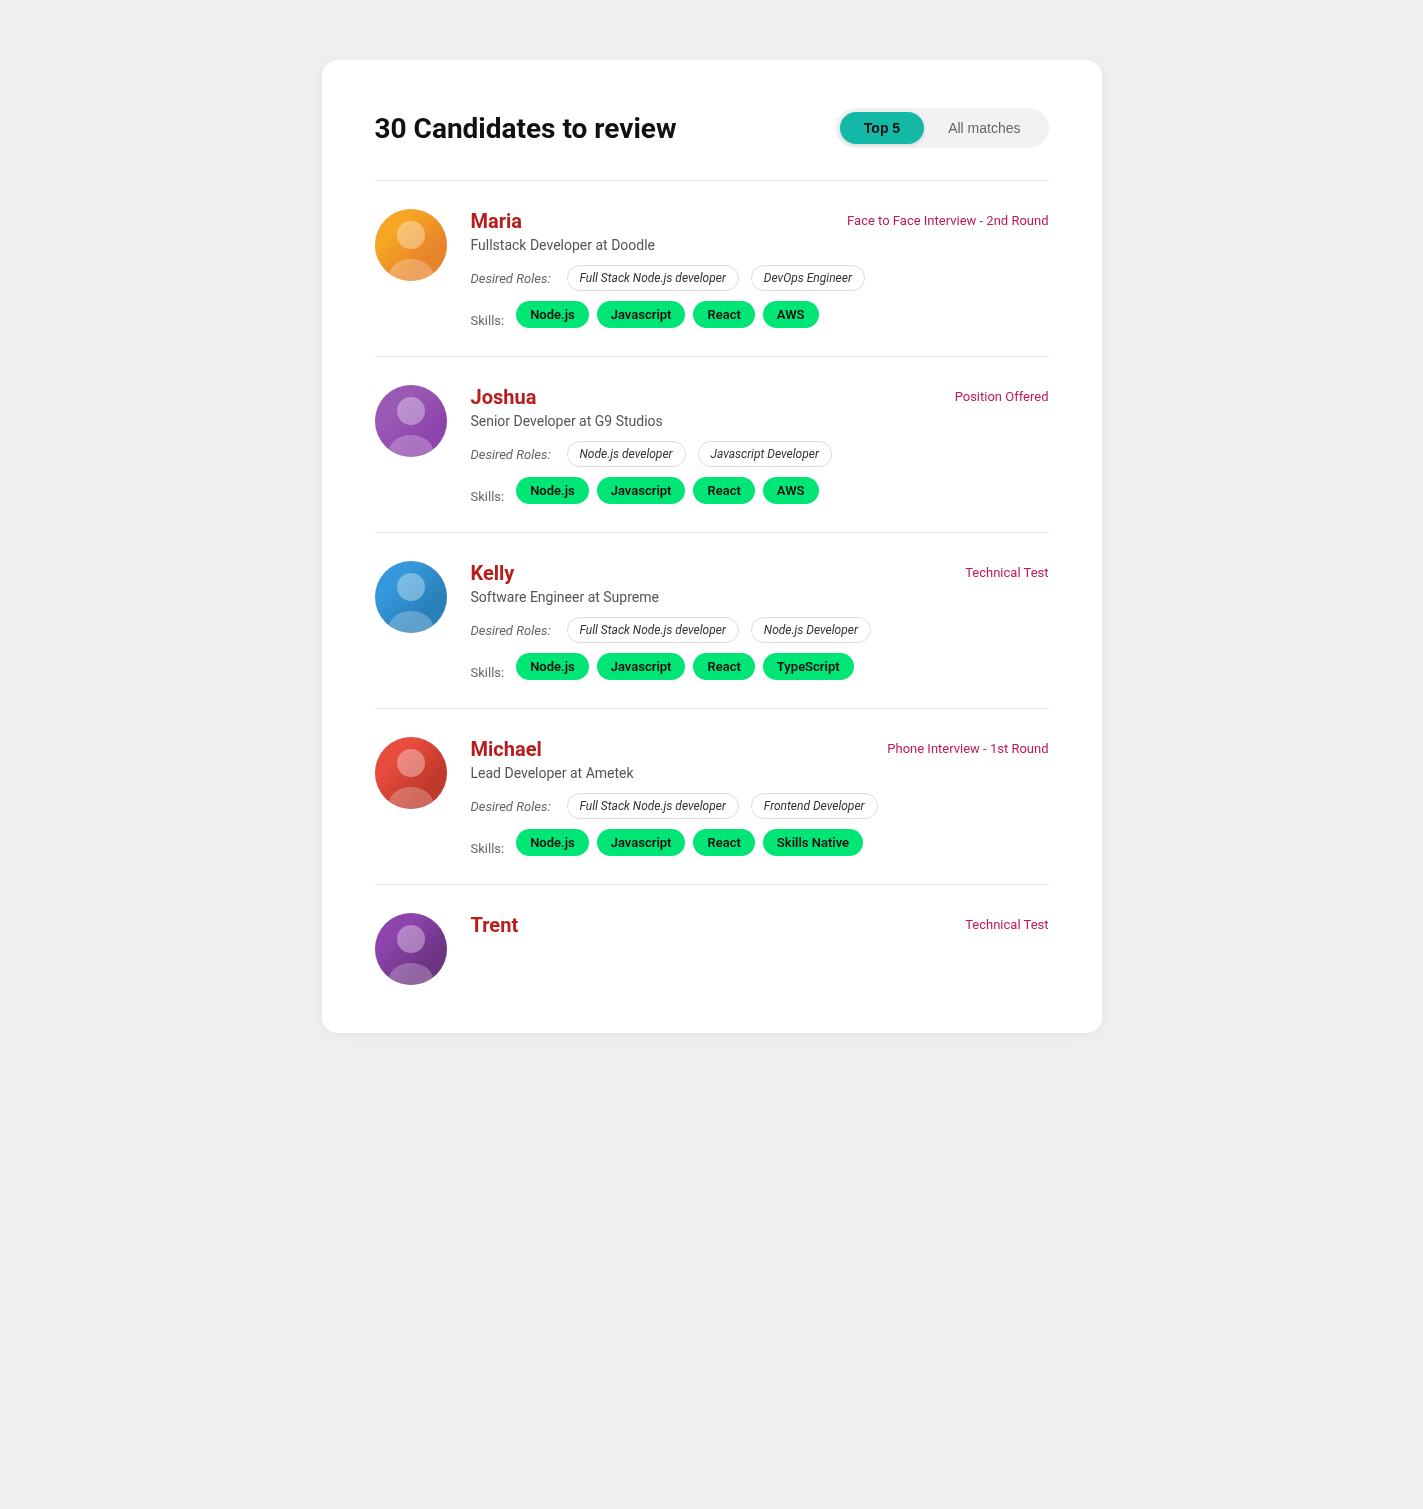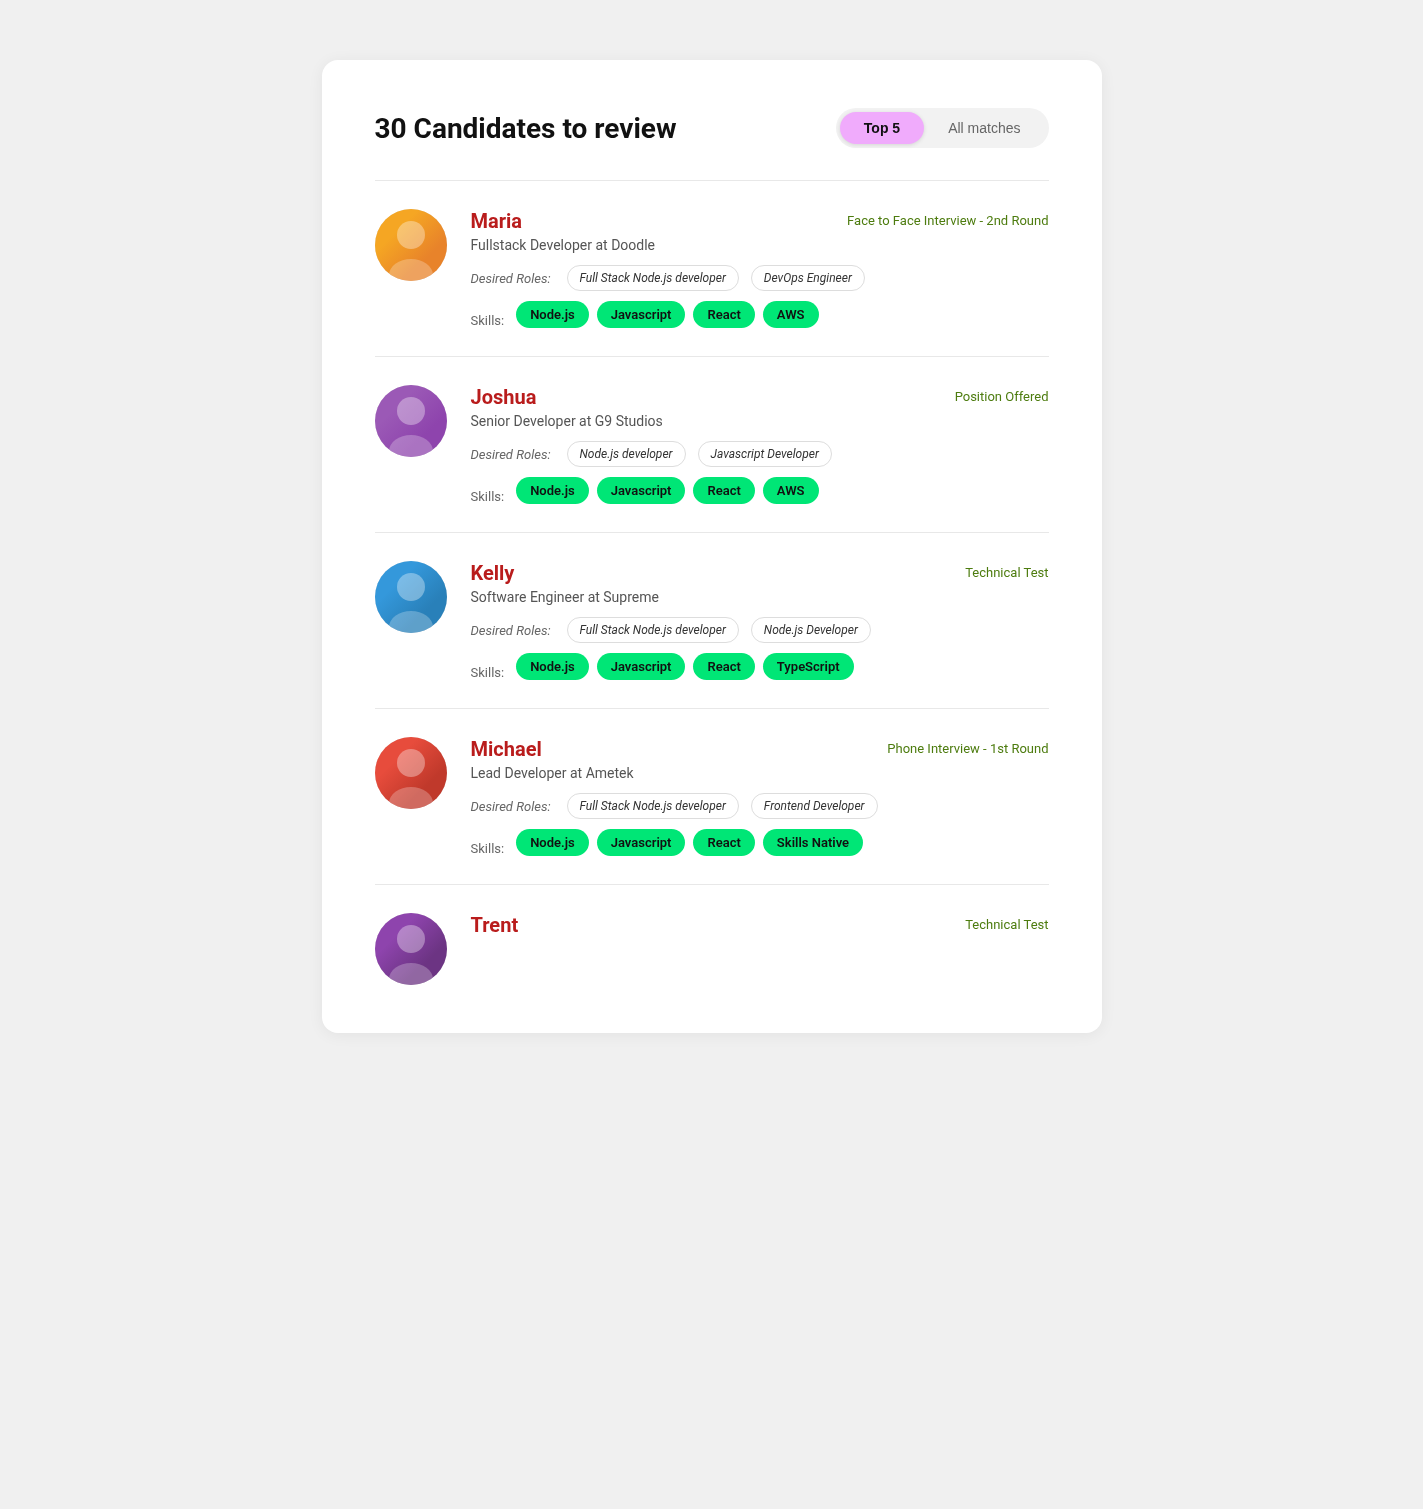--- a/index.html
+++ b/index.html
@@ -47,21 +47,21 @@
       border: none;
       background: transparent;
       border-radius: 20px;
       font-size: 14px;
       font-weight: 500;
       cursor: pointer;
       color: #666;
     }
 
     .toggle-btn.active {
-      background: #f0abfc;
+      background: #14b8a6;
       color: #111;
       box-shadow: 0 1px 4px rgba(0,0,0,0.12);
       font-weight: 600;
     }
 
     .divider {
       height: 1px;
       background: #e8e8e8;
       margin: 0 0 28px 0;
     }
@@ -117,21 +117,21 @@
     }
 
     .candidate-name {
       font-size: 20px;
       font-weight: 700;
       color: #b91c1c;
     }
 
     .stage-label {
       font-size: 13px;
-      color: #4d7c0f;
+      color: #be185d;
       text-align: right;
       white-space: nowrap;
       padding-top: 4px;
     }
 
     .candidate-title {
       font-size: 14px;
       color: #555555;
       margin-bottom: 12px;
     }

